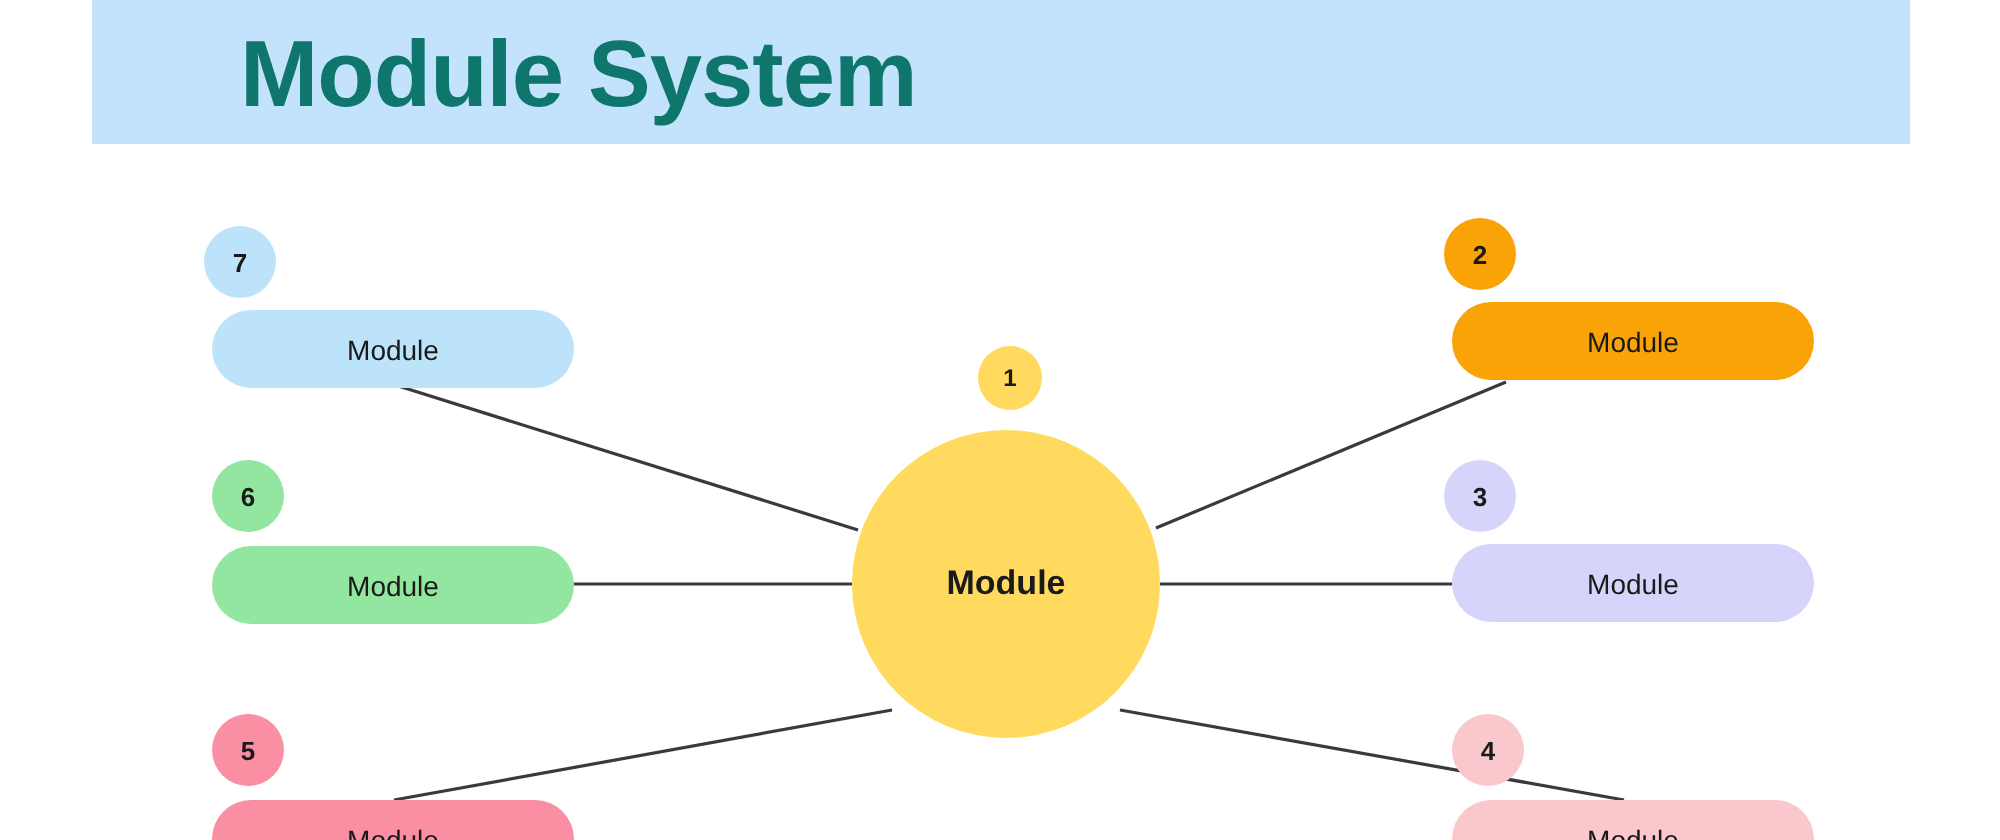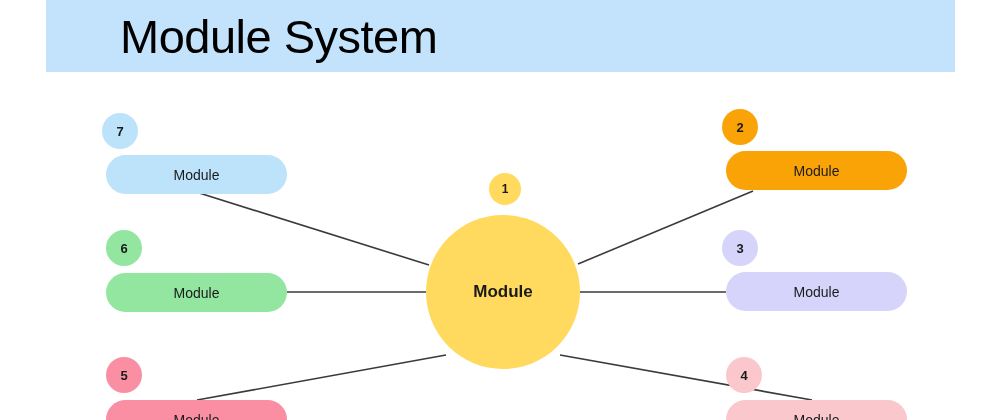--- a/index.html
+++ b/index.html
@@ -30,23 +30,23 @@
     background: #c2e3fb;
   }
   #page-title {
     position: absolute;
     left: 74px;
     top: 0px;
     height: 72px;
     display: flex;
     align-items: center;
     font-size: 47px;
-    font-weight: 400;
+    font-weight: 700;
     letter-spacing: -0.5px;
-    color: #000000;
+    color: #0f766e;
     white-space: nowrap;
   }
 
   
   #diagram {
     position: absolute;
     left: 0;
     top: 0;
     width: 1000px;
     height: 420px;

